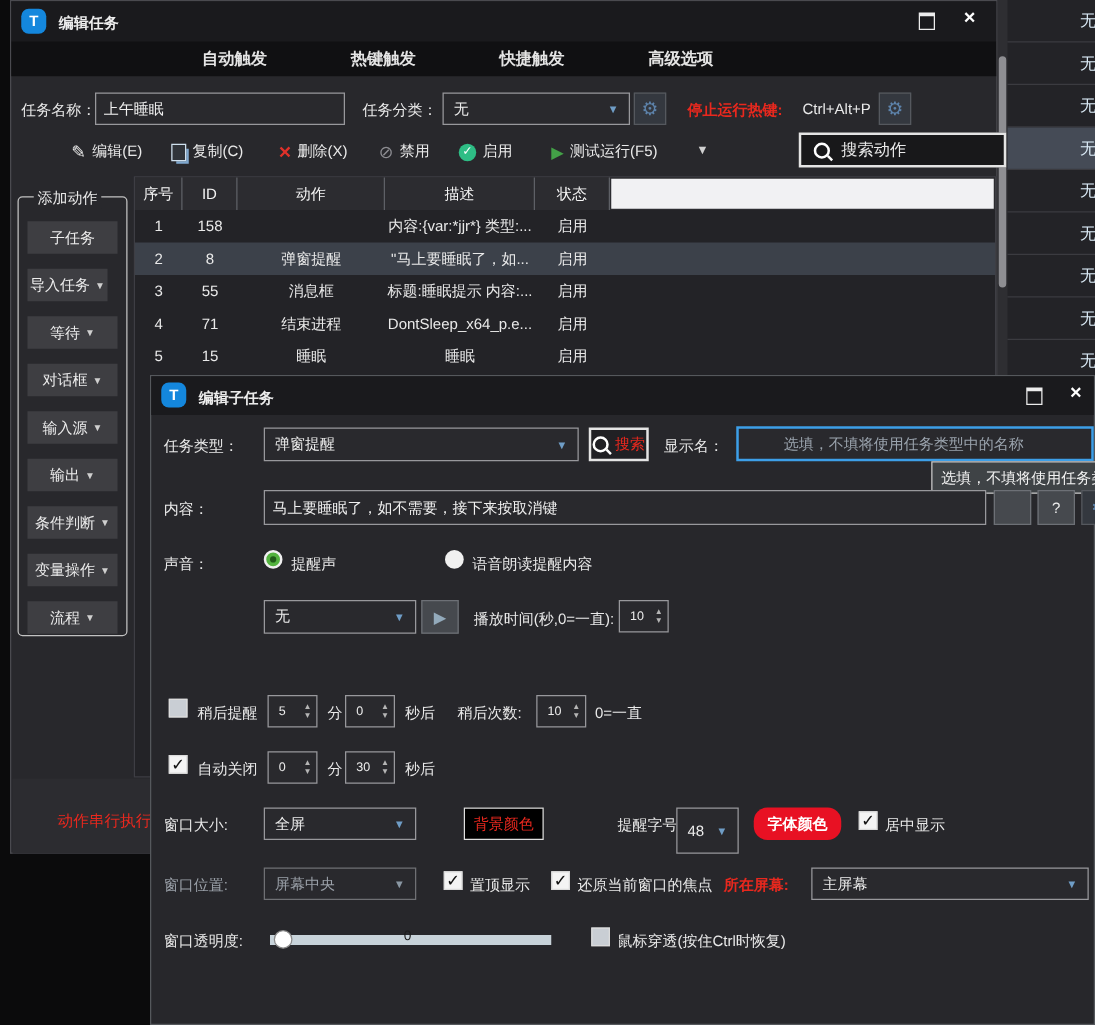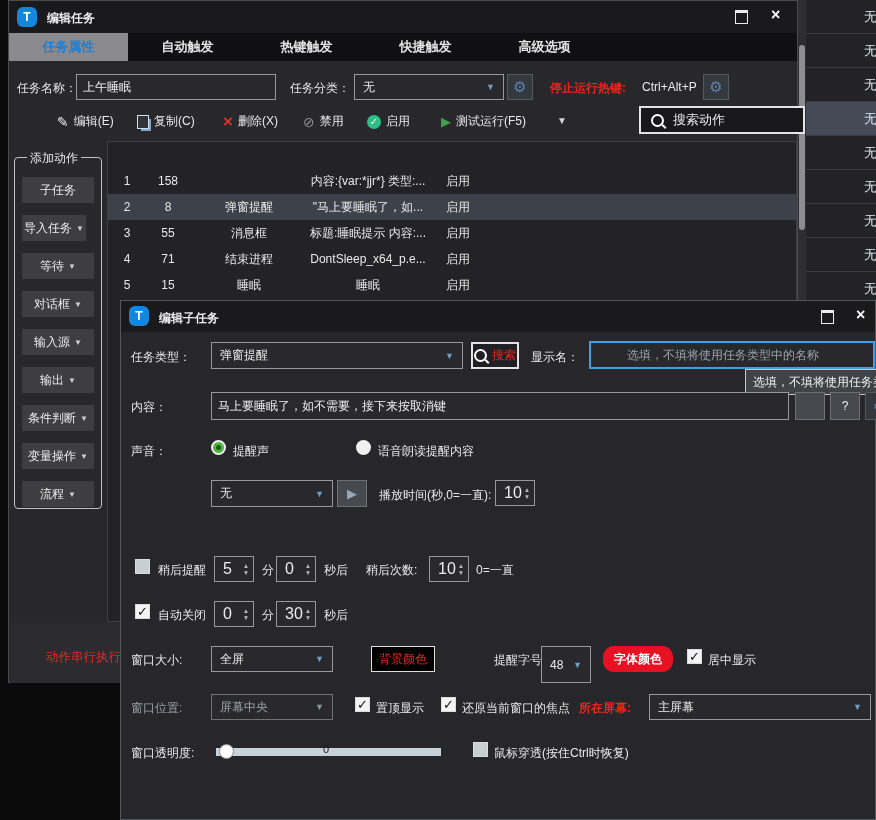--- a/index.html
+++ b/index.html
@@ -15,21 +15,21 @@
   .lbl.red{color:#e8281e;}
   .lbl.dim{color:#9aa0a8;}
   .inp{background:#29292d;border:1px solid #98989c;color:#f0f0f0;font-size:12px;padding:0 6px;font-family:inherit;outline:none;}
   .inp.focus{border:2px solid #3d9fe8;}
   .inp::placeholder{color:#9aa3ad;}
   .dd{background:#29292d;border:1px solid #98989c;color:#ececec;font-size:12px;display:flex;align-items:center;padding:0 8px;}
   .dd .val{flex:1;overflow:hidden;white-space:nowrap;}
   .dd::after{content:"▼";font-size:9px;color:#6f9dc6;margin-left:4px;}
   .dd.dim{border-color:#6f7074;color:#9aa0a8;}
   .dd.dim::after{color:#8a97a3;}
-  .spin{background:#29292d;border:1px solid #98989c;color:#ececec;font-size:16px;display:flex;align-items:center;padding:0 2px 0 8px;}
+  .spin{background:#29292d;border:1px solid #98989c;color:#ececec;font-size:10px;display:flex;align-items:center;padding:0 2px 0 8px;}
   .spin .val{flex:1;}
   .sparr{display:inline-block;color:#b5b5b5;font-size:6.5px;line-height:7px;text-align:center;width:10px;}
   .sparr::before{content:"▲";display:block;}
   .sparr::after{content:"▼";display:block;}
   .chk{width:15px;height:15px;background:#c9ced4;border:1px solid #dcdcdc;}
   .chk.on{background:#f4f4f4;display:flex;align-items:center;justify-content:center;}
   .chk.on::after{content:"✓";color:#121212;font-size:13px;font-weight:bold;line-height:13px;}
   .radio{width:15px;height:15px;border-radius:50%;background:#f0f0f0;}
   .radio.on{background:#53b33f;border:2px solid #f0f0f0;position:relative;}
   .radio.on::after{content:"";position:absolute;left:3px;top:3px;width:5px;height:5px;border-radius:50%;background:#205c19;}
@@ -93,23 +93,20 @@
     <div class="abs titlebar" style="left:0;top:0;width:788px;height:32px;">
       <div class="abs logo" style="left:8px;top:6px;">
           <span>T</span>
         </div>
       <div class="abs wtitle" style="left:38px;top:9px;">编辑任务</div>
       <div class="abs" style="left:726px;top:9px;"><span class="maxbox"></span></div>
       <div class="abs closex" style="left:762px;top:6px;"><span>×</span></div>
     </div>
 
     <div class="abs" style="left:0;top:32px;width:788px;height:28px;background:#101012;">
-      <div class="abs tab active" style="left:0;top:0;width:119px;height:28px;">
-          <span>任务属性</span>
-        </div>
       <div class="abs tab" style="left:119px;top:0;width:119px;height:28px;">
           <span>自动触发</span>
         </div>
       <div class="abs tab" style="left:238px;top:0;width:119px;height:28px;">
           <span>热键触发</span>
         </div>
       <div class="abs tab" style="left:357px;top:0;width:119px;height:28px;">
           <span>快捷触发</span>
         </div>
       <div class="abs tab" style="left:476px;top:0;width:119px;height:28px;">
@@ -196,20 +193,38 @@
         <span>变量操作</span>
         <span class="car">▼</span>
       </div>
     <div class="abs sbtn" style="left:13px;top:480px;width:72px;height:26px;">
         <span>流程</span>
         <span class="car">▼</span>
       </div>
 
     <div class="abs" style="left:98px;top:140px;width:690px;height:481px;background:#232327;border:1px solid #3e3e44;">
 
+      <div class="abs" style="left:0;top:0;width:688px;height:26px;background:#2c2c30;">
+        <div class="abs cell hcell" style="left:0;top:0;width:38px;height:26px;">
+            <span>序号</span>
+          </div>
+        <div class="abs cell hcell" style="left:38px;top:0;width:44px;height:26px;">
+            <span>ID</span>
+          </div>
+        <div class="abs cell hcell" style="left:82px;top:0;width:118px;height:26px;">
+            <span>动作</span>
+          </div>
+        <div class="abs cell hcell" style="left:200px;top:0;width:120px;height:26px;">
+            <span>描述</span>
+          </div>
+        <div class="abs cell hcell" style="left:320px;top:0;width:60px;height:26px;">
+            <span>状态</span>
+          </div>
+        <div class="abs" style="left:381px;top:1px;width:306px;height:24px;background:#f1f1f3;"></div>
+      </div>
 
       <div class="abs" style="left:0;top:26px;width:688px;height:26px;">
         <div class="abs cell" style="left:0;top:0;width:38px;height:26px;">1</div>
         <div class="abs cell" style="left:38px;top:0;width:44px;height:26px;">158</div>
         <div class="abs cell" style="left:200px;top:0;width:120px;height:26px;">内容:{var:*jjr*} 类型:...</div>
         <div class="abs cell" style="left:320px;top:0;width:60px;height:26px;">启用</div>
       </div>
       <div class="abs" style="left:0;top:52px;width:688px;height:26px;background:#3c414a;">
         <div class="abs cell" style="left:0;top:0;width:38px;height:26px;">2</div>
         <div class="abs cell" style="left:38px;top:0;width:44px;height:26px;">8</div>

